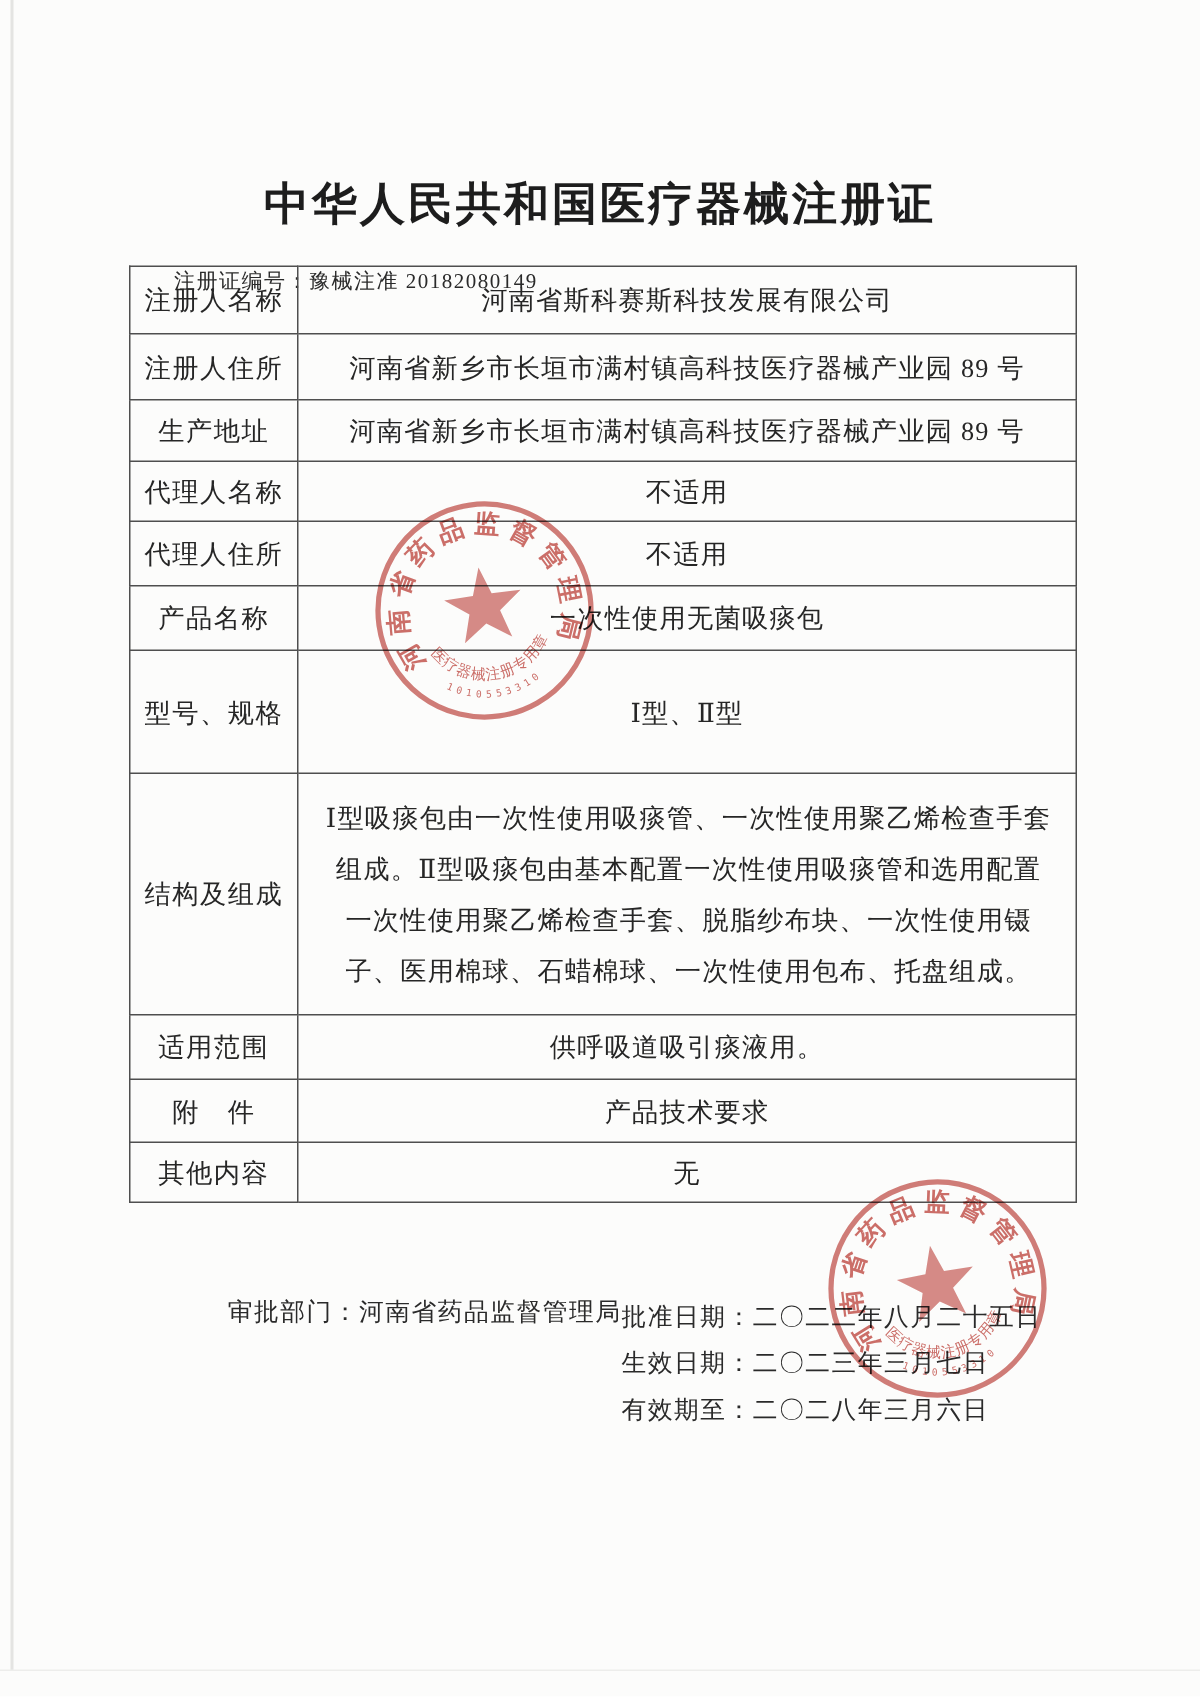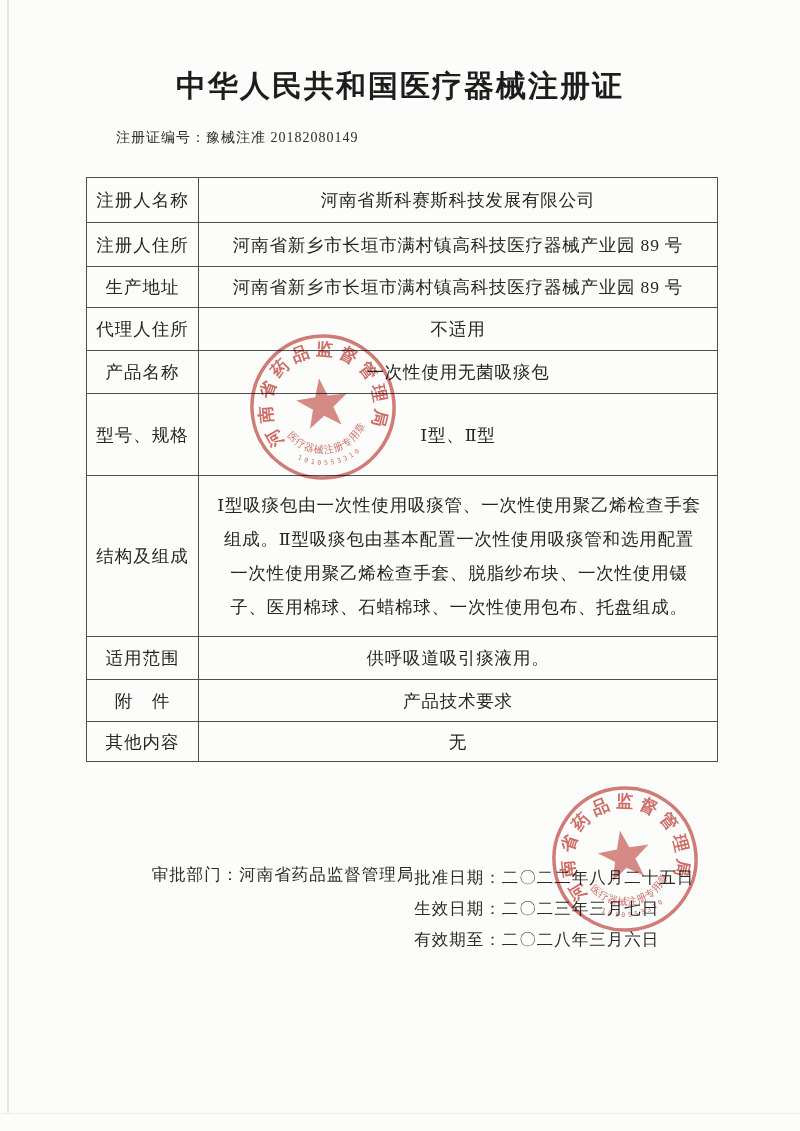--- a/index.html
+++ b/index.html
@@ -13,21 +13,21 @@
   }
   .scan-edge-left {
     position:absolute; left:7px; top:0; width:2px; height:1114px;
     background:#e4e4e2;
   }
   .scan-edge-bottom {
     position:absolute; left:0; top:1113px; width:800px; height:1px;
     background:#ededeb;
   }
   .doc-title {
-    padding-top:66px;
+    padding-top:116px;
     text-align:center;
     font-size:30px;
     font-weight:bold;
     letter-spacing:2px;
     color:#1d1d1d;
   }
   .cert-line {
     margin:22px 0 0 116px;
     font-size:14px;
     letter-spacing:1px;
@@ -104,20 +104,24 @@
         <td class="val">河南省斯科赛斯科技发展有限公司</td>
       </tr>
       <tr style="height:44px">
         <td class="lbl">注册人住所</td>
         <td class="val">河南省新乡市长垣市满村镇高科技医疗器械产业园 89 号</td>
       </tr>
       <tr style="height:41px">
         <td class="lbl">生产地址</td>
         <td class="val">河南省新乡市长垣市满村镇高科技医疗器械产业园 89 号</td>
       </tr>
+      <tr style="height:40px">
+        <td class="lbl">代理人名称</td>
+        <td class="val">不适用</td>
+      </tr>
       <tr style="height:43px">
         <td class="lbl">代理人住所</td>
         <td class="val">不适用</td>
       </tr>
       <tr style="height:43px">
         <td class="lbl">产品名称</td>
         <td class="val">一次性使用无菌吸痰包</td>
       </tr>
       <tr style="height:82px">
         <td class="lbl">型号、规格</td>

